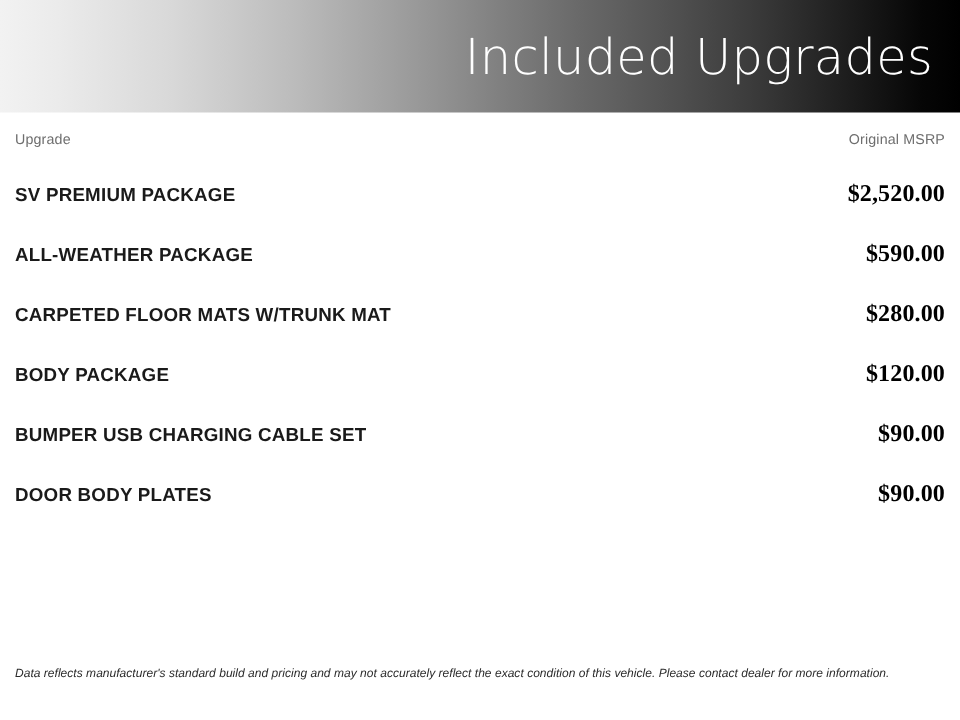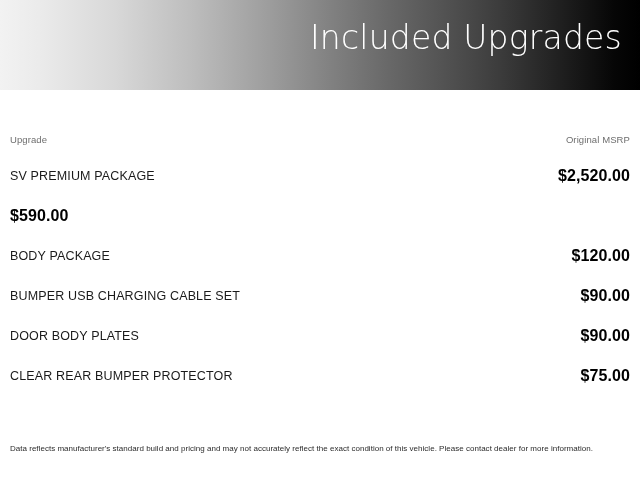--- a/index.html
+++ b/index.html
@@ -19,21 +19,21 @@
     height: 480px;
     background: #ffffff;
   }
 
   
   .header-banner {
     position: absolute;
     left: 0;
     top: 0;
     width: 640px;
-    height: 90px;
+    height: 75px;
     background: linear-gradient(to right,
                 #f2f2f2 0%,
                 #ebebeb 6%,
                 #d8d8d8 18%,
                 #bdbdbd 30%,
                 #9d9d9d 42%,
                 #808080 52%,
                 #6a6a6a 60%,
                 #565656 68%,
                 #3c3c3c 78%,
@@ -54,21 +54,20 @@
     white-space: nowrap;
     line-height: 42px;
   }
 
   
   .table-area {
     position: absolute;
     left: 0;
     top: 77px;
     width: 640px;
-    margin-top: 46px;
   }
   .col-head-row {
     display: flex;
     align-items: baseline;
     justify-content: space-between;
     padding: 0 10px;
     height: 33px;
   }
   .col-head {
     font-size: 9.5px;
@@ -86,41 +85,43 @@
   }
   .row {
     display: flex;
     align-items: center;
     justify-content: space-between;
     padding: 0 10px;
     height: 40px;
   }
   .row-label {
     font-size: 12.5px;
-    font-weight: 400;
+    font-weight: 700;
     color: #1a1a1a;
     letter-spacing: 0.15px;
     white-space: nowrap;
   }
   .row-price {
     font-size: 16px;
     font-weight: bold;
     color: #000000;
     text-align: right;
     white-space: nowrap;
     letter-spacing: 0.1px;
+    font-family: Liberation Serif, serif;
   }
 
   
   .disclaimer {
     position: absolute;
     left: 10px;
     top: 443px;
     width: 622px;
     font-size: 8px;
+    font-style: italic;
     font-weight: 400;
     color: #2b2b2b;
     letter-spacing: 0.02px;
     line-height: 11px;
     white-space: nowrap;
   }
 </style>
 </head>
 <body>
 
@@ -138,43 +139,44 @@
     </div>
 
     <div class="rows">
 
       <div class="row">
         <div class="row-label">SV PREMIUM PACKAGE</div>
         <div class="row-price">$2,520.00</div>
       </div>
 
       <div class="row">
+        <div class="row-label">ALL-WEATHER PACKAGE</div>
         <div class="row-price">$590.00</div>
       </div>
 
+      <div class="row">
+        <div class="row-label">CARPETED FLOOR MATS W/TRUNK MAT</div>
+        <div class="row-price">$280.00</div>
+      </div>
 
 
       <div class="row">
         <div class="row-label">BODY PACKAGE</div>
         <div class="row-price">$120.00</div>
       </div>
 
       <div class="row">
         <div class="row-label">BUMPER USB CHARGING CABLE SET</div>
         <div class="row-price">$90.00</div>
       </div>
 
       <div class="row">
         <div class="row-label">DOOR BODY PLATES</div>
         <div class="row-price">$90.00</div>
       </div>
 
-      <div class="row">
-        <div class="row-label">CLEAR REAR BUMPER PROTECTOR</div>
-        <div class="row-price">$75.00</div>
-      </div>
 
     </div>
   </div>
 
   <div class="disclaimer">Data reflects manufacturer's standard build and pricing and may not accurately reflect the exact condition of this vehicle. Please contact dealer for more information.</div>
 
 </div>
 
 </body></html>

